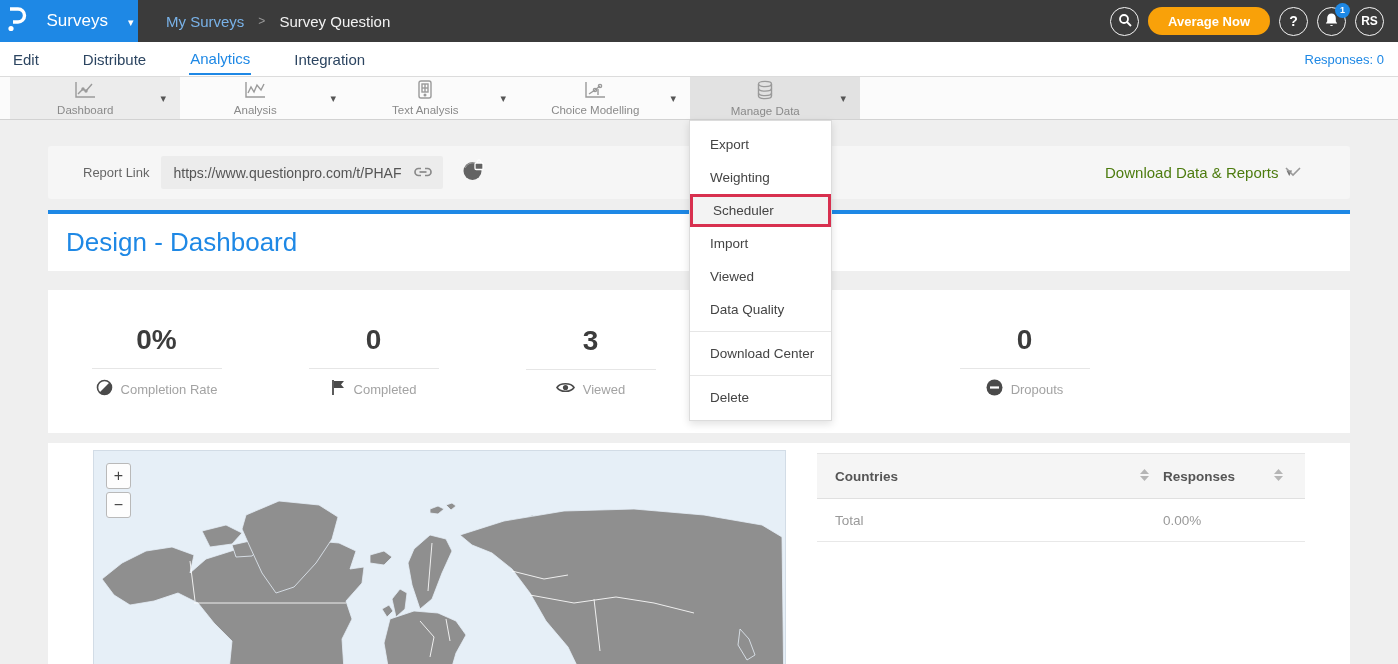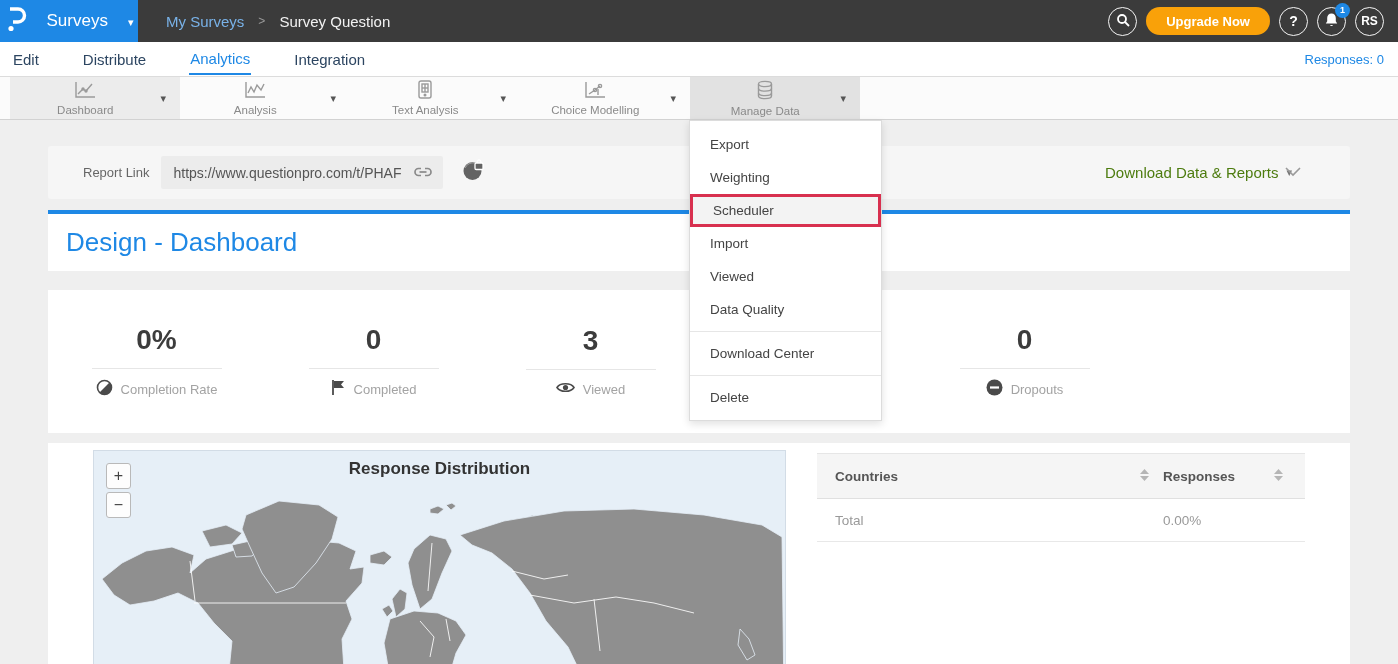--- a/index.html
+++ b/index.html
@@ -31,21 +31,21 @@
   .toolbar { position:absolute; top:76px; left:0; width:1398px; height:44px; background:#fbfbfb; border-top:1px solid #dcdcdc; border-bottom:1px solid #d2d2d2; display:flex; padding-left:10px; }
   .tab { width:170px; height:100%; display:flex; align-items:center; cursor:pointer; position:relative; }
   .tab .tab-mid { flex:1; display:flex; flex-direction:column; align-items:center; justify-content:center; gap:1px; }
   .tab .tab-label { font-size:11.5px; color:#8a8a8a; }
   .tab .tab-caret { color:#555; font-size:11px; margin-right:14px; }
   .tab.shaded { background:#ececec; }
   .tab.shaded2 { background:#e2e2e2; }
   .tab svg { stroke:#9a9a9a; fill:none; stroke-width:1.4; }
 
   
-  .menu { position:absolute; top:120px; left:689px; width:193px; background:#fff; border:1px solid #dcdcdc; box-shadow:0 3px 8px rgba(0,0,0,.12); z-index:50; padding:7px 0 6px 0; }
+  .menu { position:absolute; top:120px; left:689px; width:143px; background:#fff; border:1px solid #dcdcdc; box-shadow:0 3px 8px rgba(0,0,0,.12); z-index:50; padding:7px 0 6px 0; }
   .mi { height:33px; line-height:33px; padding-left:20px; font-size:13.5px; color:#444; cursor:pointer; }
   .mi.boxed { border:3px solid #d8304f; background:#f3f3f3; height:33px; line-height:27px; }
   .menu-sep { height:0; border-top:1px solid #e6e6e6; margin:5px 0; }
 
   
   .report-bar { position:absolute; top:146px; left:48px; width:1302px; height:53px; background:#f6f6f6; border-radius:3px; display:flex; align-items:center; }
   .report-label { margin-left:35px; font-size:13px; color:#666; }
   .url-box { margin-left:12px; width:282px; height:33px; background:#ececec; border-radius:2px; display:flex; align-items:center; padding:0 10px 0 12px; cursor:text; }
   .url-text { font-size:14px; color:#555; white-space:nowrap; overflow:hidden; flex:1; }
   .globe-wrap { margin-left:18px; cursor:pointer; }
@@ -105,21 +105,21 @@
   </div>
   <div class="top-right">
     <div class="circ-btn">
       <span>
         <svg width="14" height="14" viewBox="0 0 14 14">
             <circle cx="6" cy="6" r="4" stroke="#fff" stroke-width="1.8" fill="none"></circle>
             <line x1="9" y1="9" x2="13" y2="13" stroke="#fff" stroke-width="1.8"></line>
           </svg>
       </span>
     </div>
-    <button class="upgrade">Upgrade Now</button>
+    <button class="upgrade">Average Now</button>
     <div class="circ-btn">
       <span>?</span>
     </div>
     <div class="circ-btn">
       <span>
         <svg width="15" height="16" viewBox="0 0 15 16">
             <path d="M7.5,1.5 c2.6,0 4.3,1.9 4.3,4.5 v3.2 l1.4,2.3 H1.8 l1.4,-2.3 V6 c0,-2.6 1.7,-4.5 4.3,-4.5 z" fill="#fff"></path>
             <path d="M6,13 a1.6,1.6 0 0 0 3,0 z" fill="#fff"></path>
           </svg>
       </span>
@@ -299,21 +299,20 @@
             <rect x="4" y="7.4" width="9" height="2.2" fill="#fff"></rect>
           </svg>
       </span>
       <span class="stat-label">Dropouts</span>
     </span>
   </div>
 </div>
 
 <div class="bottom-card">
   <div class="map-panel">
-    <div class="map-title">Response Distribution</div>
     <div class="zoom-ctrl">
       <button class="zoom-btn">+</button>
       <button class="zoom-btn">−</button>
     </div>
     <svg class="map-svg" width="693" height="250" viewBox="0 0 693 250">
       <g fill="#8f8f8f" stroke="#e6eff7" stroke-width="0.8">
 
         <path d="M8,128 L28,112 52,100 78,96 100,104 96,122 112,108 150,96 200,88 245,92 262,100 256,118 270,116 268,132 252,150 258,168 248,188 252,250 132,250 138,190 120,172 104,152 84,142 60,150 36,154 20,144 z"></path>
 
         <path d="M108,80 l24,-6 16,8 -10,11 -22,3 z"></path>

